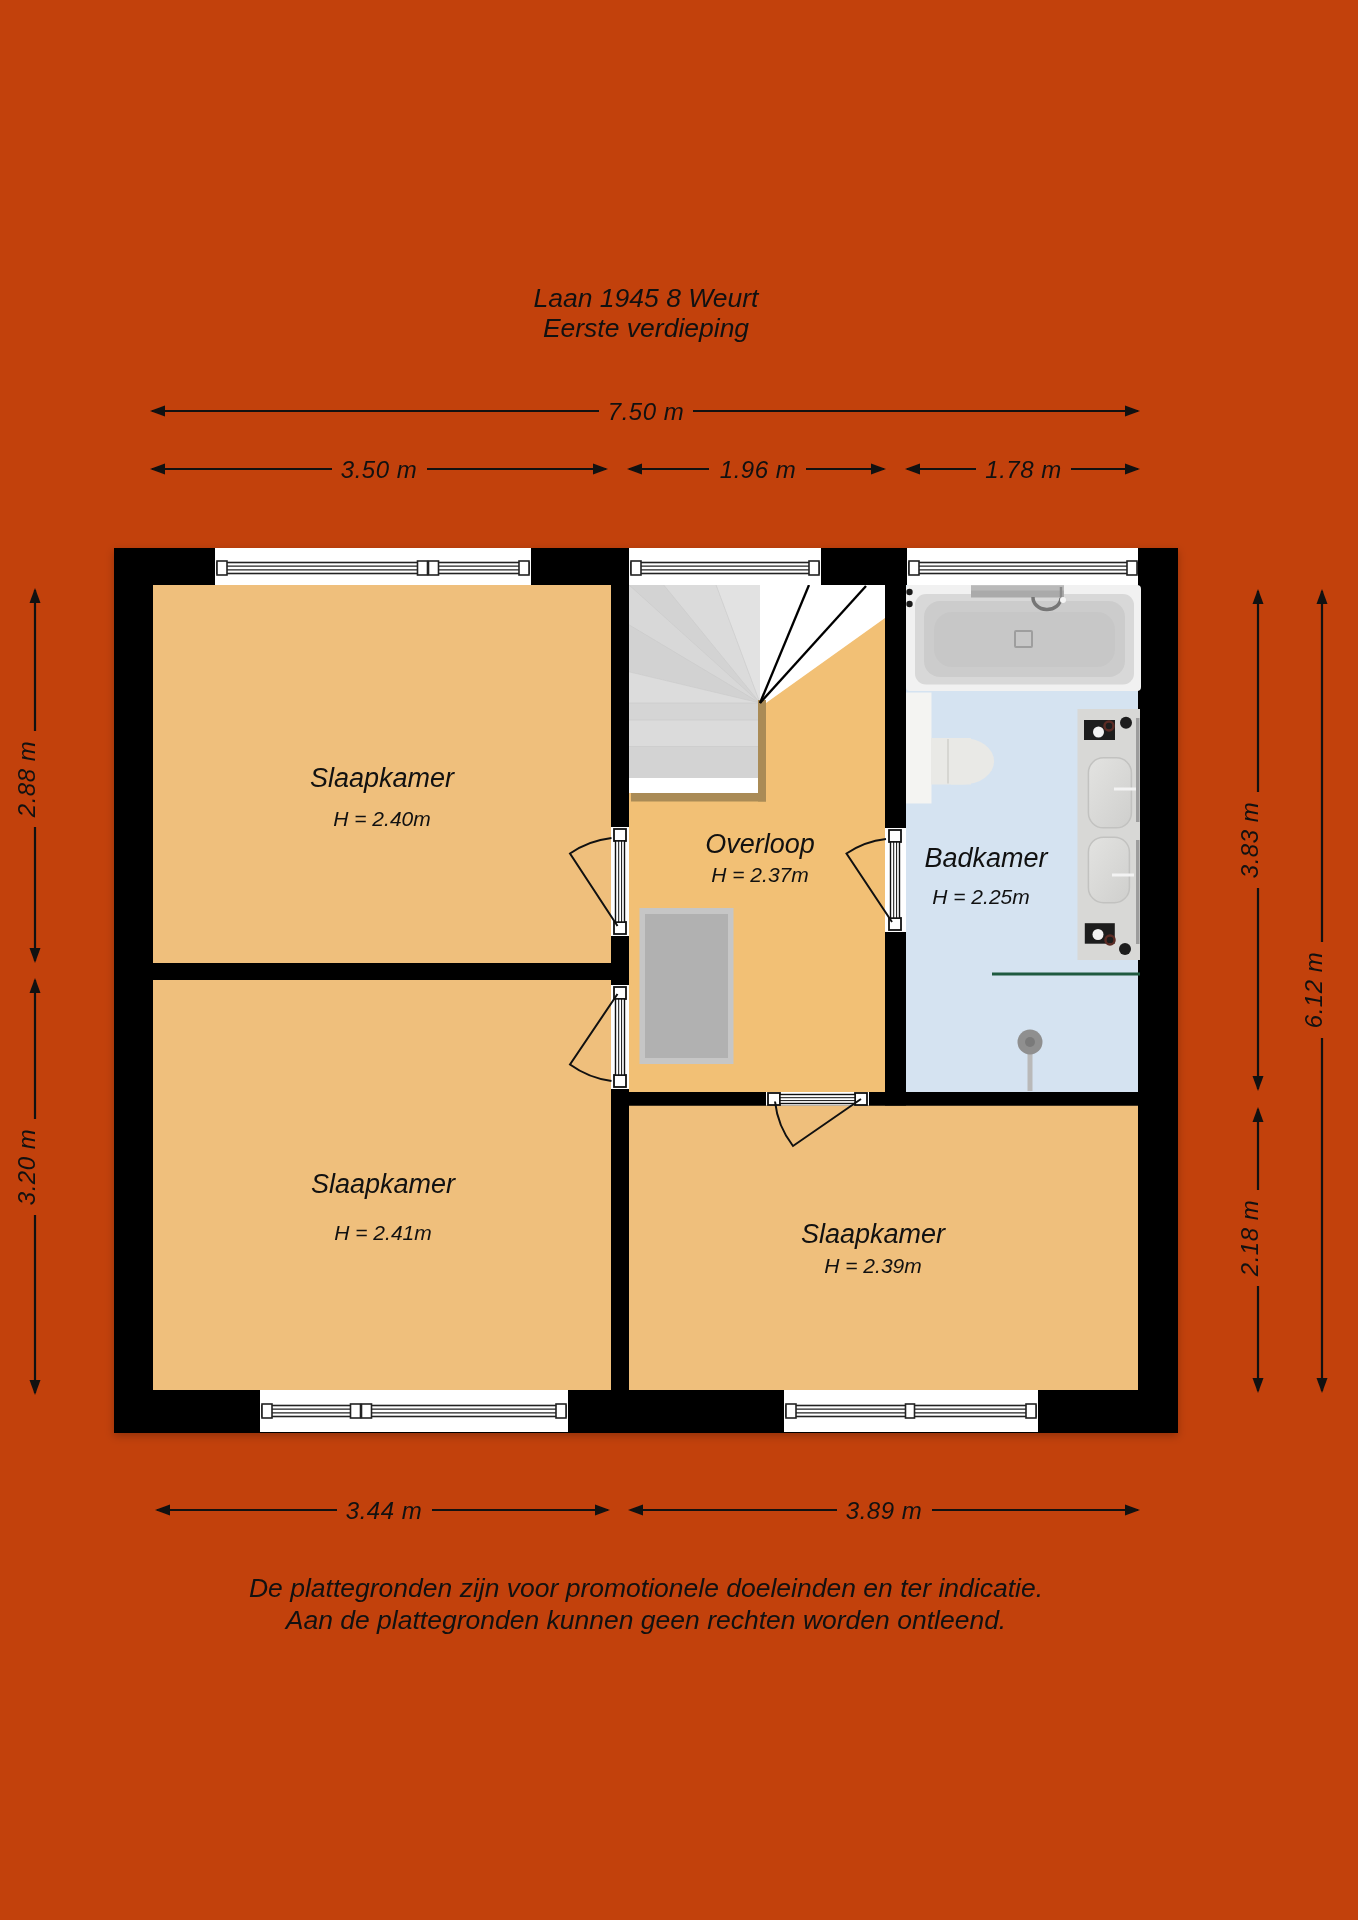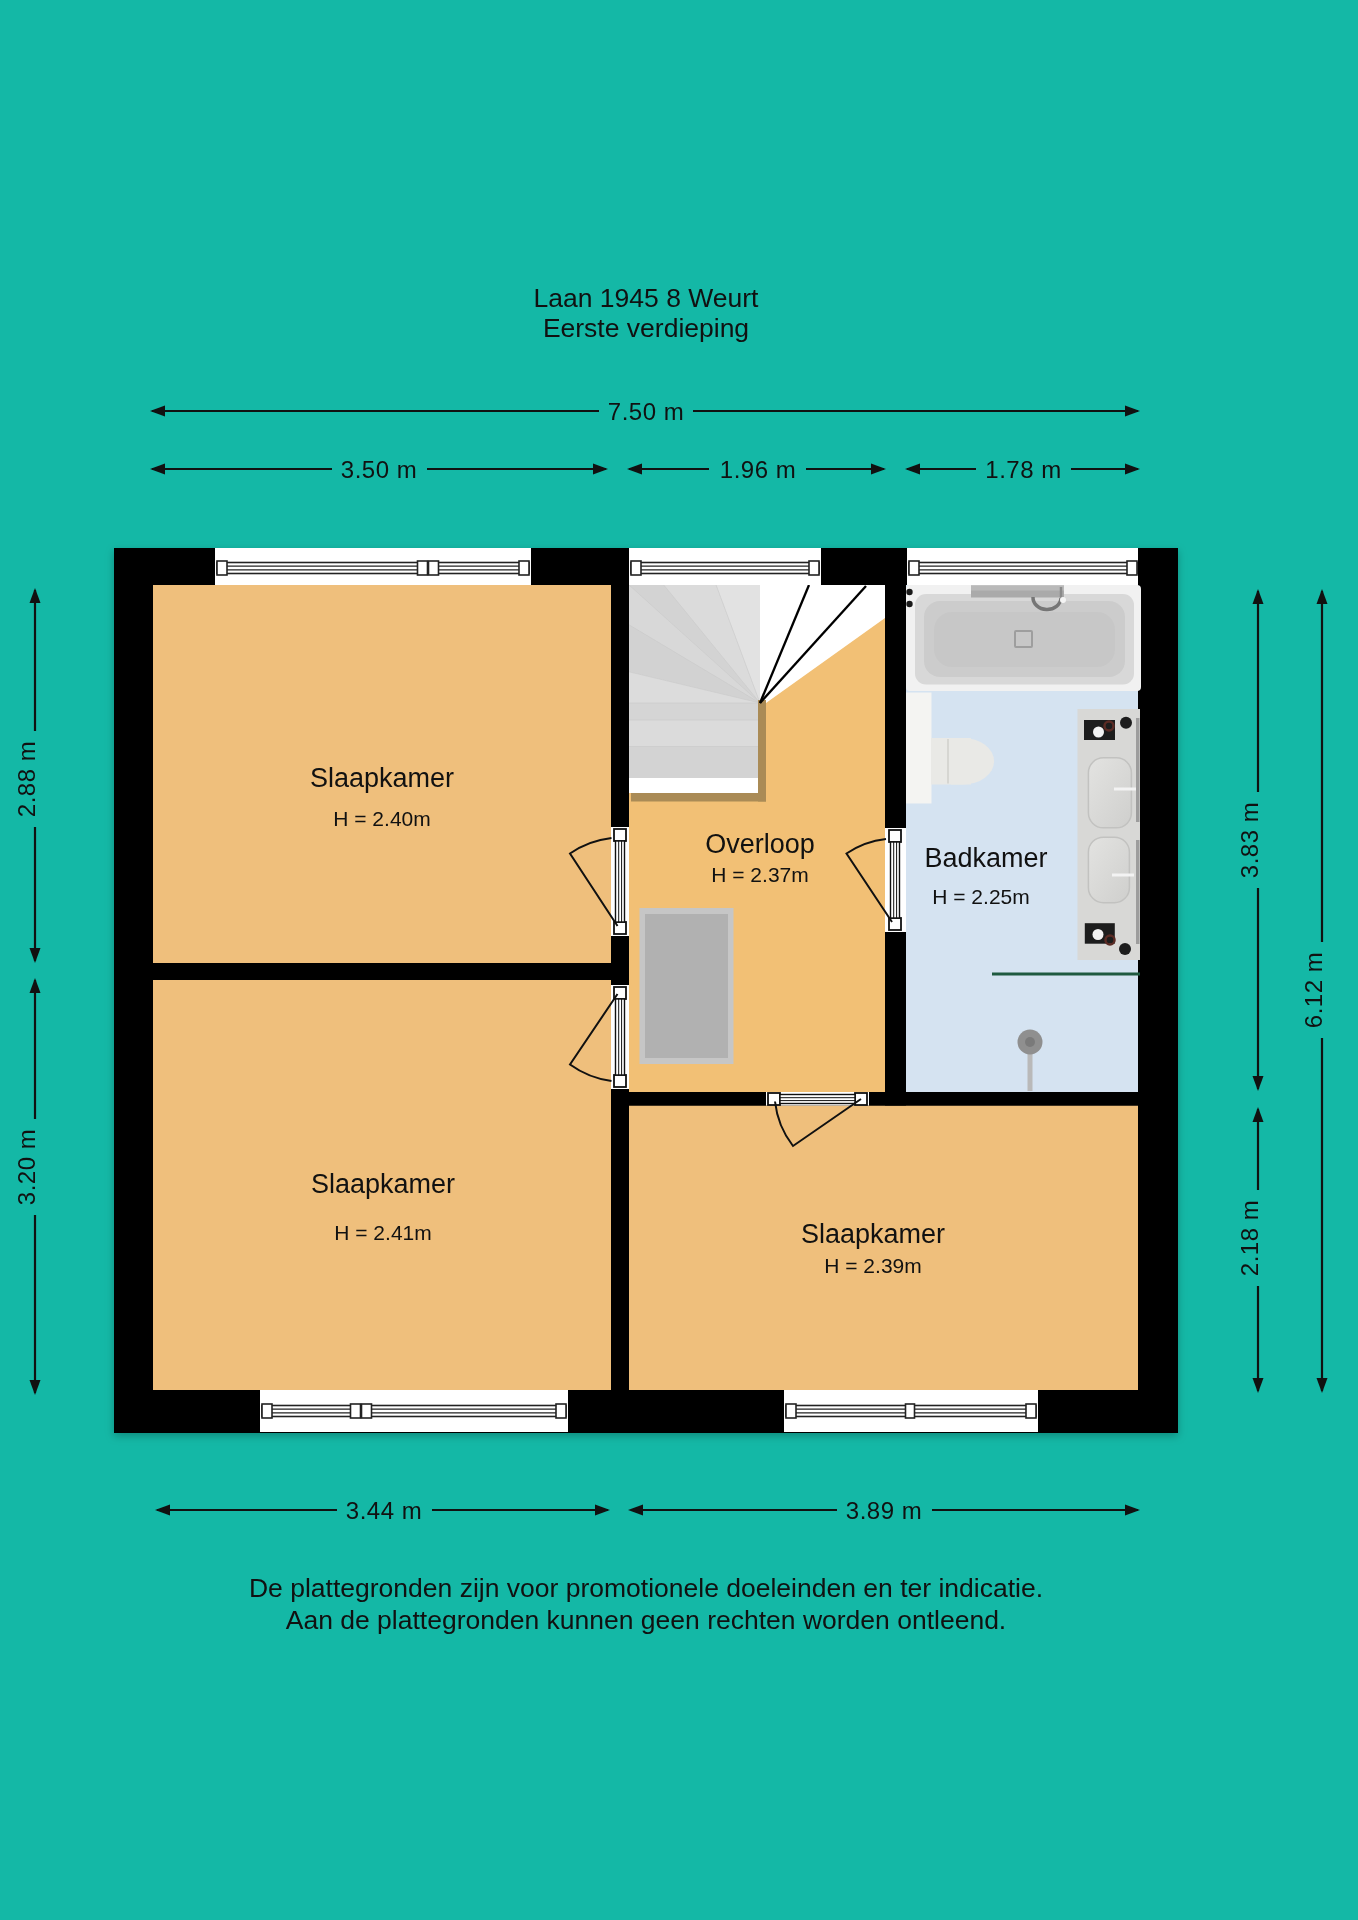--- a/index.html
+++ b/index.html
@@ -1,16 +1,16 @@
 <!DOCTYPE html>
 <html><head>
 <meta charset="utf-8">
 <style>
   html,body{margin:0;padding:0;background:#ffffff;}
-  #page{width:1358px;height:1920px;position:relative;background:#14b8a6;overflow:hidden;}
+  #page{width:1358px;height:1920px;position:relative;background:#c2410c;overflow:hidden;font-style:italic;}
   svg{position:absolute;left:0;top:0;}
   text{font-family:"Liberation Sans", sans-serif;fill:#111111;}
 </style>
 </head>
 <body>
 <div id="page">
 <svg width="1358" height="1920" viewBox="0 0 1358 1920">
 <defs>
   <linearGradient id="tubg" x1="0" y1="0" x2="0" y2="1">
     <stop offset="0" stop-color="#b9b9b9"></stop>

